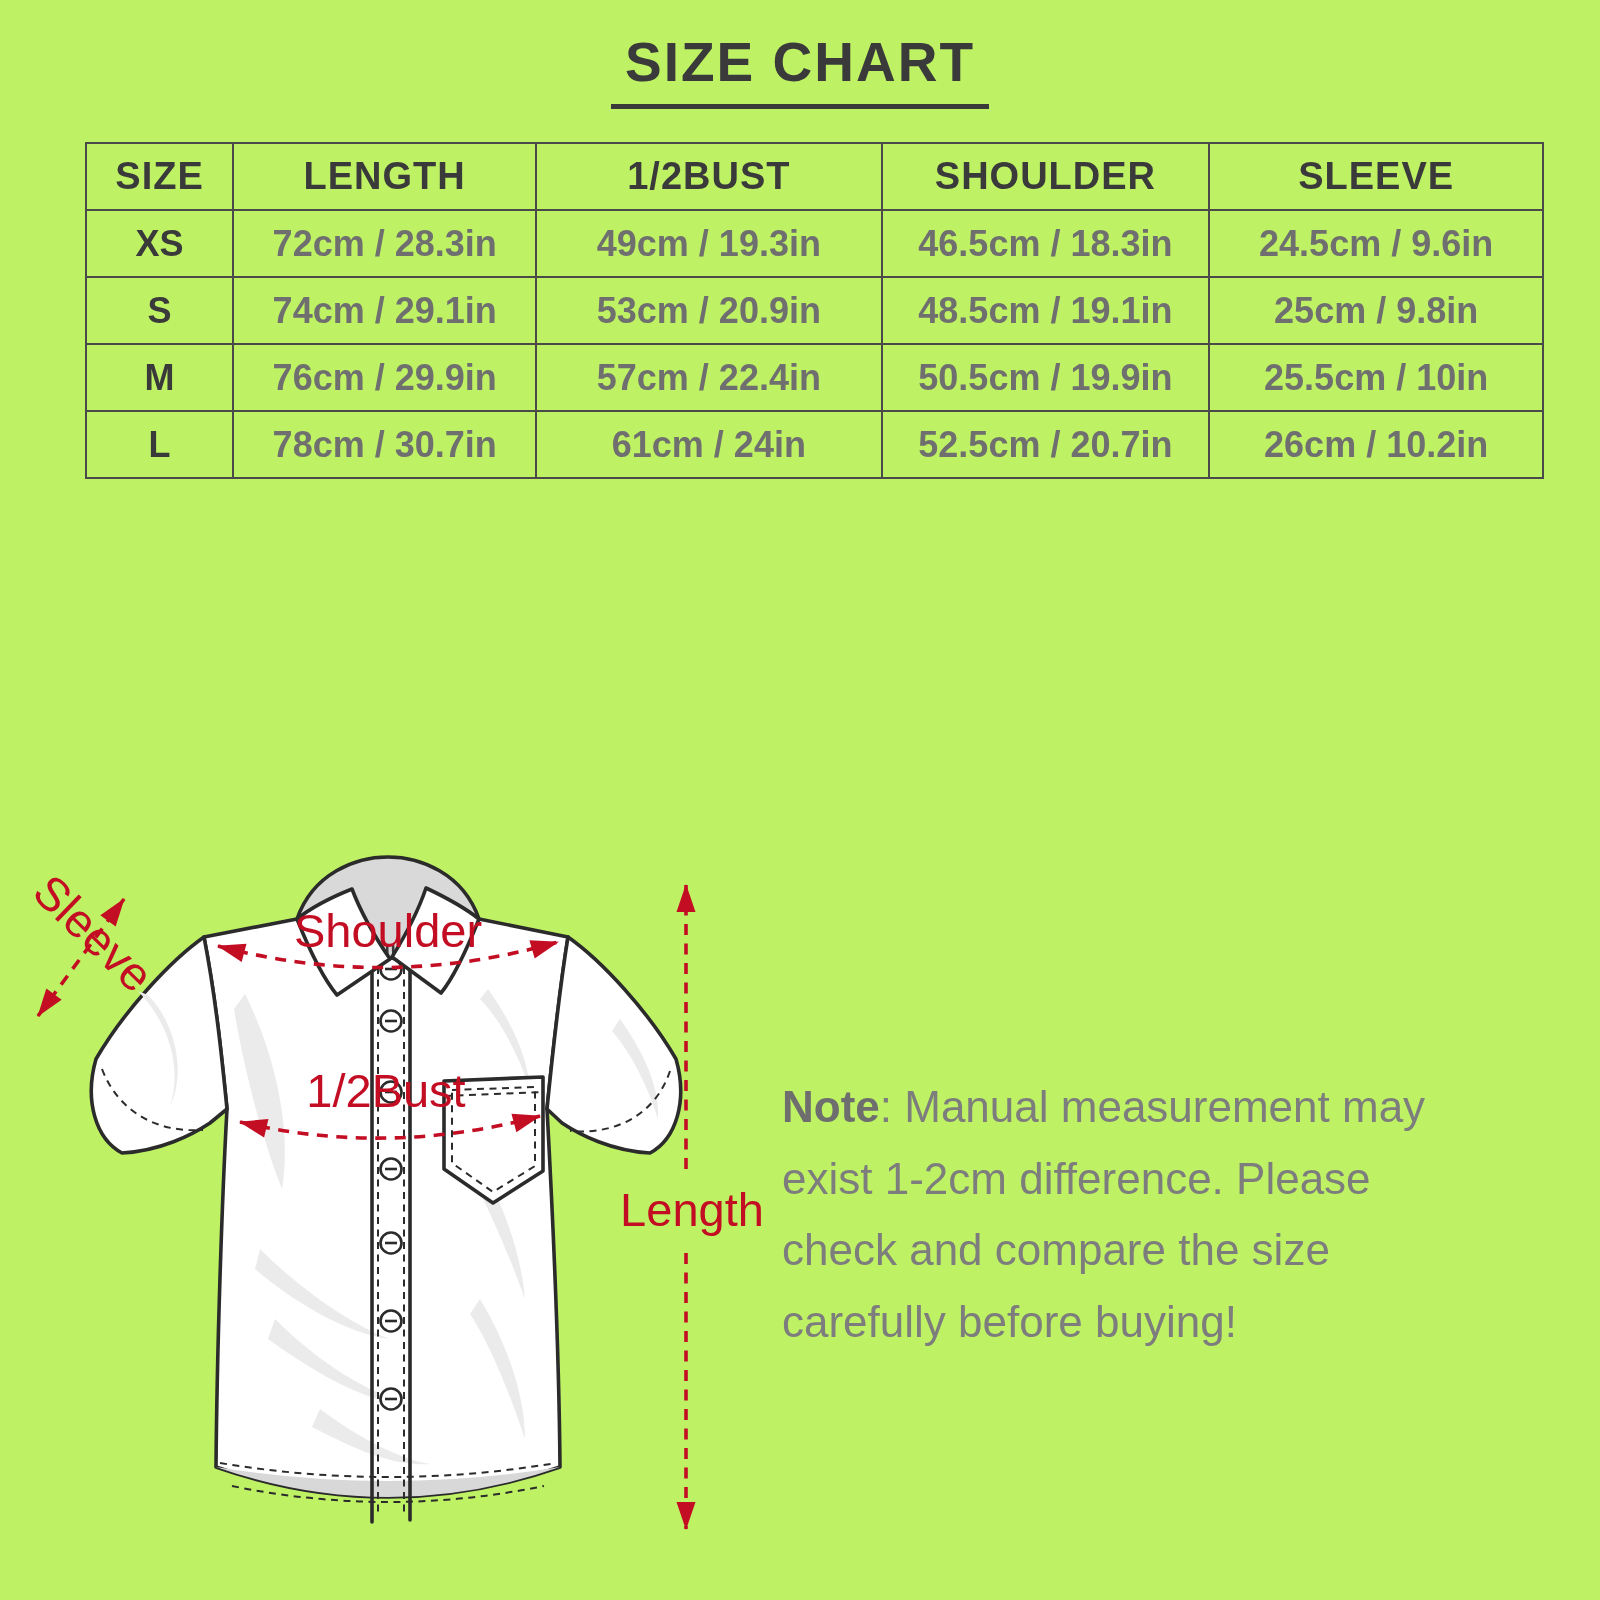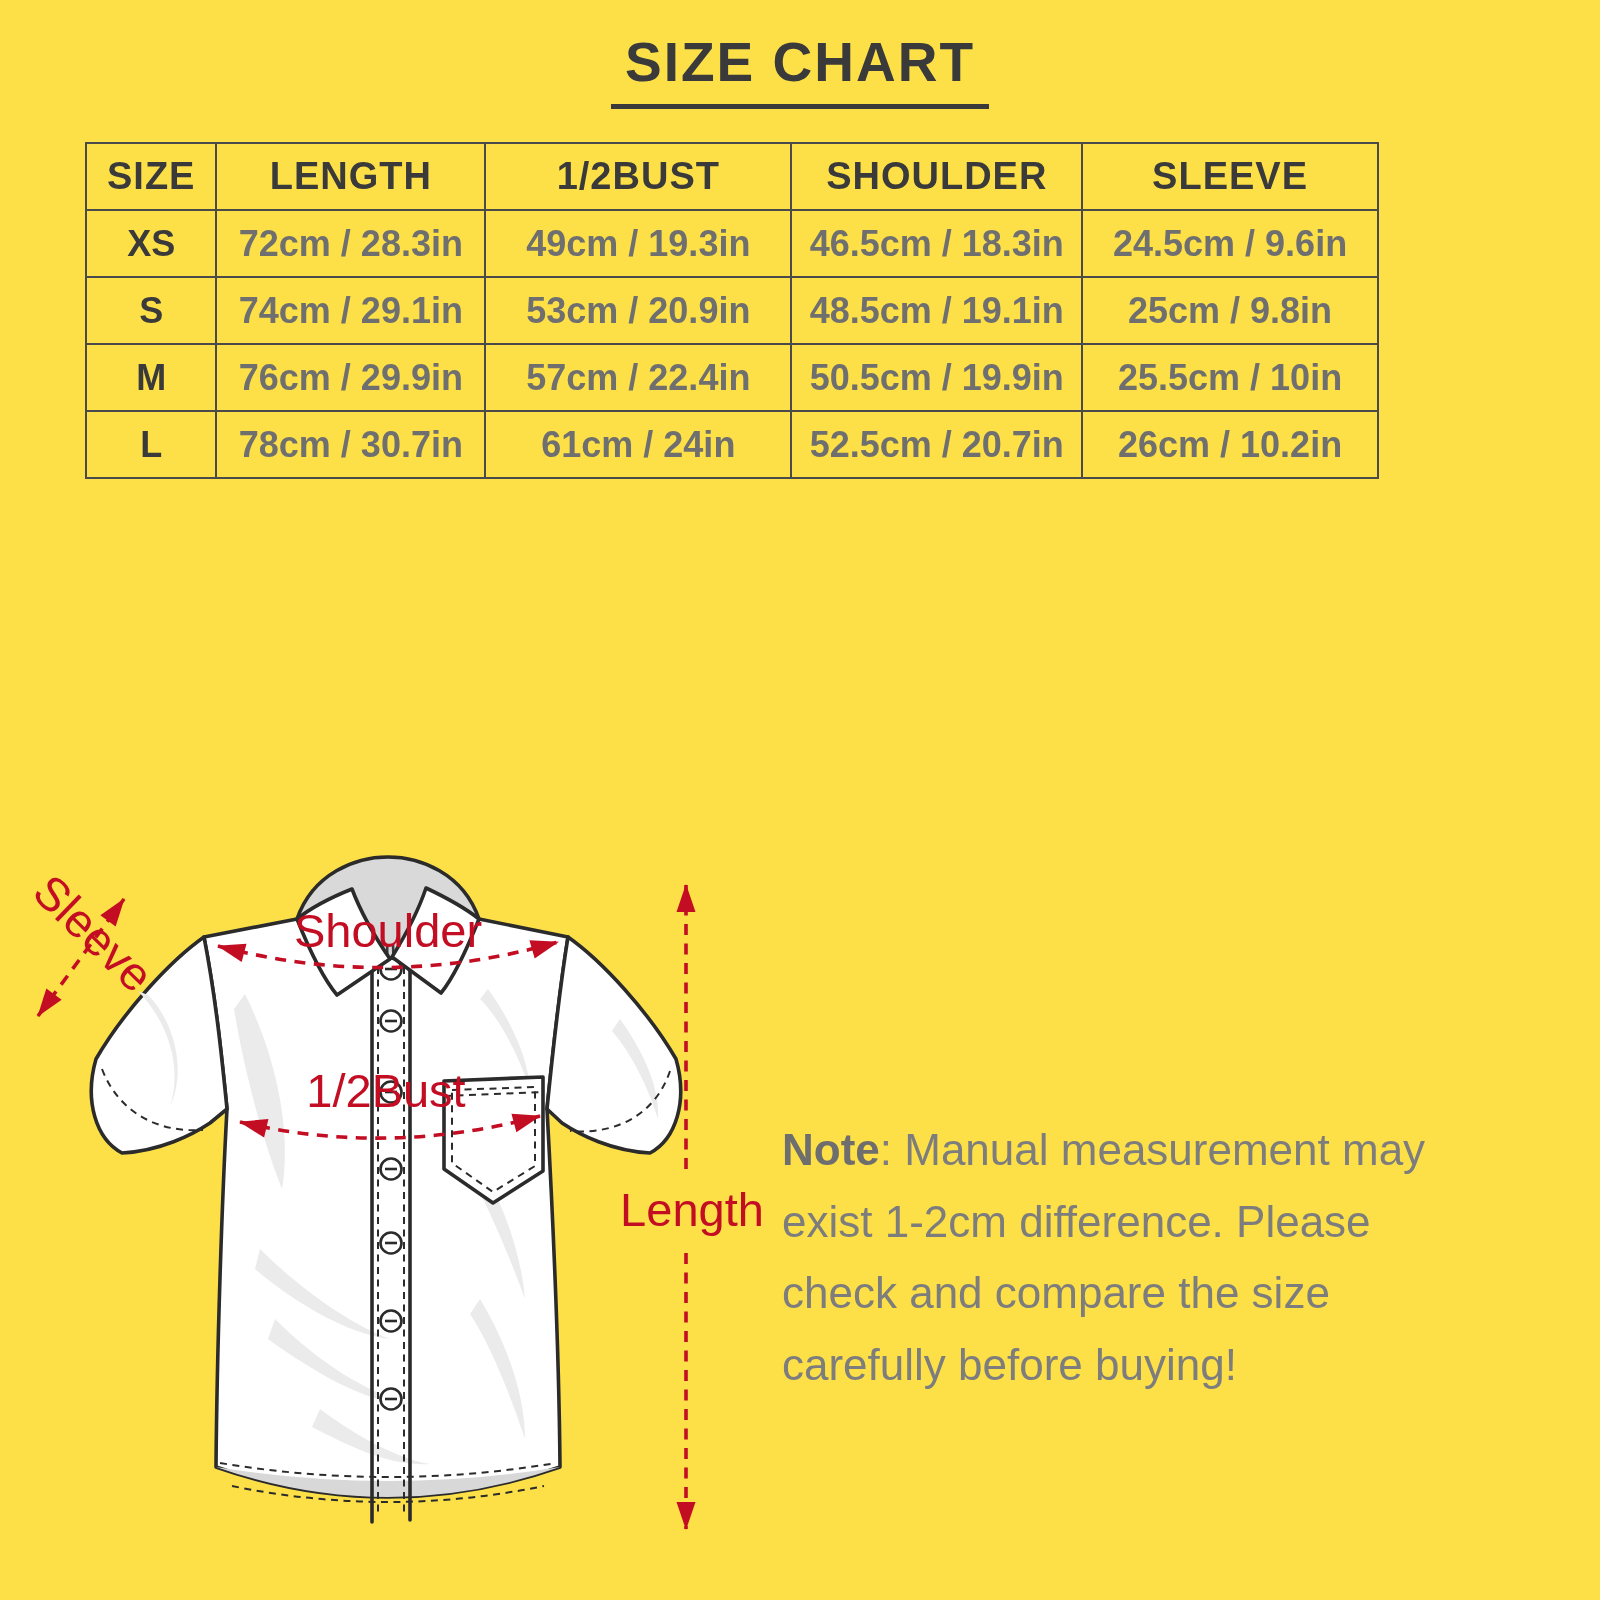--- a/index.html
+++ b/index.html
@@ -1,20 +1,20 @@
 <!DOCTYPE html>
 <html><head>
 <meta charset="utf-8">
 <style>
   html, body { margin: 0; padding: 0; background: #ffffff; }
   .page {
     position: relative;
     width: 1600px;
     height: 1600px;
-    background: #fde047;
+    background: #bef264;
     font-family: "Liberation Sans", sans-serif;
     overflow: hidden;
   }
   
   .title-wrap {
     position: absolute;
     top: 30px; left: 0;
     width: 100%;
     text-align: center;
   }
@@ -24,21 +24,21 @@
     font-weight: bold;
     color: #3a3a3a;
     letter-spacing: 2px;
     border-bottom: 5px solid #3a3a3a;
     padding: 0 14px 10px 14px;
   }
   
   table.size-table {
     position: absolute;
     left: 85px; top: 142px;
-    width: 1294px;
+    width: 1459px;
     border-collapse: collapse;
     table-layout: fixed;
   }
   .size-table th, .size-table td {
     border: 2px solid #4a4a4a;
     height: 65px;
     text-align: center;
     vertical-align: middle;
     padding: 0;
     white-space: nowrap;
@@ -75,21 +75,21 @@
     stroke-dasharray: 11 8.5;
   }
   .rlabel {
     fill: #c30d23;
     font-family: "Liberation Sans", sans-serif;
     font-size: 47px;
   }
   
   .note {
     position: absolute;
-    left: 782px; top: 1070px;
+    left: 782px; top: 1027px;
     width: 705px;
     font-size: 44px;
     line-height: 1.63;
     color: #7d7d7d;
   }
   .note b { color: #6e6e6e; font-weight: bold; }
 </style>
 </head>
 <body>
 

